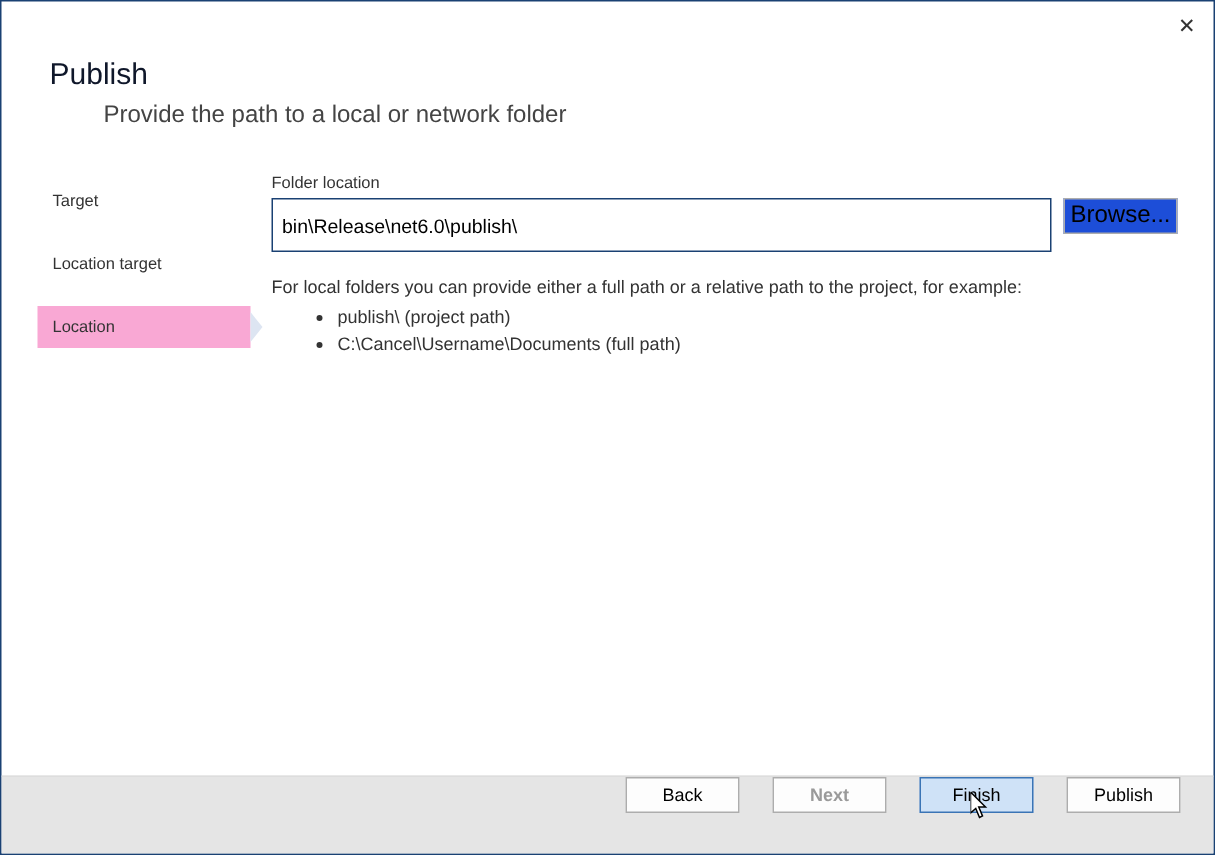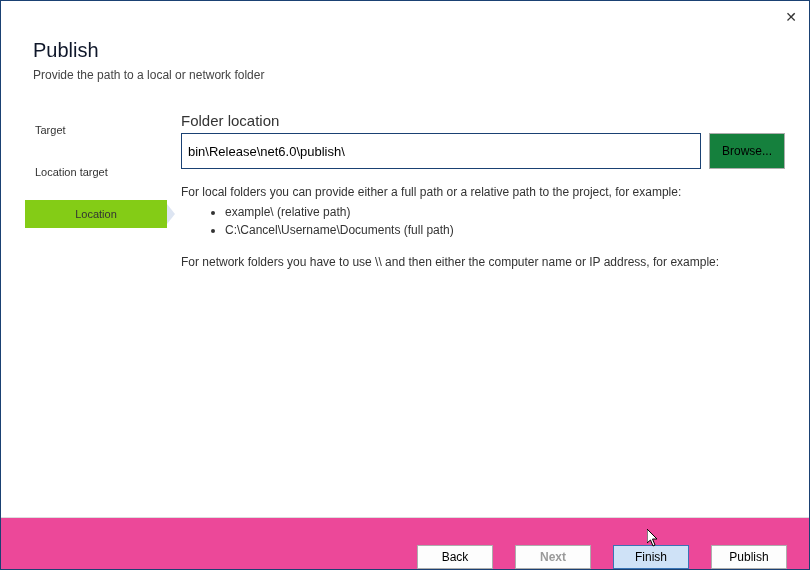--- a/index.html
+++ b/index.html
@@ -29,110 +29,110 @@
     .header {
       padding: 38px 32px 18px 32px;
     }
     .title {
       font-size: 20px;
       font-weight: 400;
       color: #0f172a;
       margin-bottom: 6px;
     }
     .subtitle {
-      font-size: 12px;
+      font-size: 16px;
       color: #444;
+      margin-left: 36px;
     }
     .content {
       display: flex;
       padding: 12px 24px 0 24px;
     }
     .sidebar {
       width: 142px;
       flex-shrink: 0;
       padding-top: 4px;
     }
     .sidebar-item {
       padding: 8px 10px;
       font-size: 11px;
       color: #333;
       cursor: pointer;
       margin-bottom: 14px;
     }
     .sidebar-item.selected {
-      background: #84cc16;
+      background: #f9a8d4;
       position: relative;
-      text-align: center;
     }
     .sidebar-item.selected::after {
       content: "";
       position: absolute;
       right: -8px;
       top: 50%;
       transform: translateY(-50%);
       width: 0;
       height: 0;
       border-top: 10px solid transparent;
       border-bottom: 10px solid transparent;
       border-left: 8px solid #dde5f2;
     }
     .main {
       flex: 1;
       padding-left: 14px;
     }
     .field-label {
-      font-size: 15px;
+      font-size: 11px;
       color: #333;
       margin-bottom: 4px;
     }
     .field-row {
       display: flex;
       gap: 8px;
       margin-bottom: 14px;
     }
     .text-input {
       flex: 1;
       border: 1px solid #1a4173;
       padding: 17px 6px;
       font-size: 13px;
       font-family: inherit;
       height: 24px;
       outline: none;
     }
     .browse-btn {
       width: 76px;
-      height: 36px;
+      height: 24px;
       border: 1px solid #adadad;
-      background: #15803d;
-      font-size: 12px;
+      background: #1d4ed8;
+      font-size: 16px;
       font-family: inherit;
       cursor: pointer;
     }
     .help-block {
       font-size: 12px;
       color: #333;
       margin-bottom: 14px;
       line-height: 1.5;
     }
     .help-block ul {
       list-style: disc;
       padding-left: 44px;
       margin-top: 2px;
     }
     .footer {
       position: absolute;
       bottom: 0;
       left: 0;
       right: 0;
       height: 52px;
-      background: #ec4899;
+      background: #e5e5e5;
       border-top: 1px solid #ddd;
       display: flex;
       justify-content: flex-end;
-      align-items: flex-end;
+      align-items: flex-start;
       padding-right: 22px;
       gap: 22px;
     }
     .footer-btn {
       width: 76px;
       height: 24px;
       border: 1px solid #adadad;
       background: #fdfdfd;
       font-size: 12px;
       font-family: inherit;
@@ -183,27 +183,26 @@
   <div class="main">
     <div class="field-label">Folder location</div>
     <div class="field-row">
       <input type="text" class="text-input" value="bin\Release\net6.0\publish\" style="">
       <button class="browse-btn">Browse...</button>
     </div>
 
     <div class="help-block">
       <div>For local folders you can provide either a full path or a relative path to the project, for example:</div>
       <ul>
-        <li>example\ (relative path)</li>
+        <li>publish\ (project path)</li>
         <li>C:\Cancel\Username\Documents (full path)</li>
       </ul>
     </div>
 
     <div class="help-block">
-      <div>For network folders you have to use \\ and then either the computer name or IP address, for example:</div>
     </div>
   </div>
 </div>
 
 <div class="footer">
   <button class="footer-btn">Back</button>
   <button class="footer-btn disabled">Next</button>
   <button class="footer-btn primary">Finish</button>
   <button class="footer-btn">Publish</button>
 </div>

